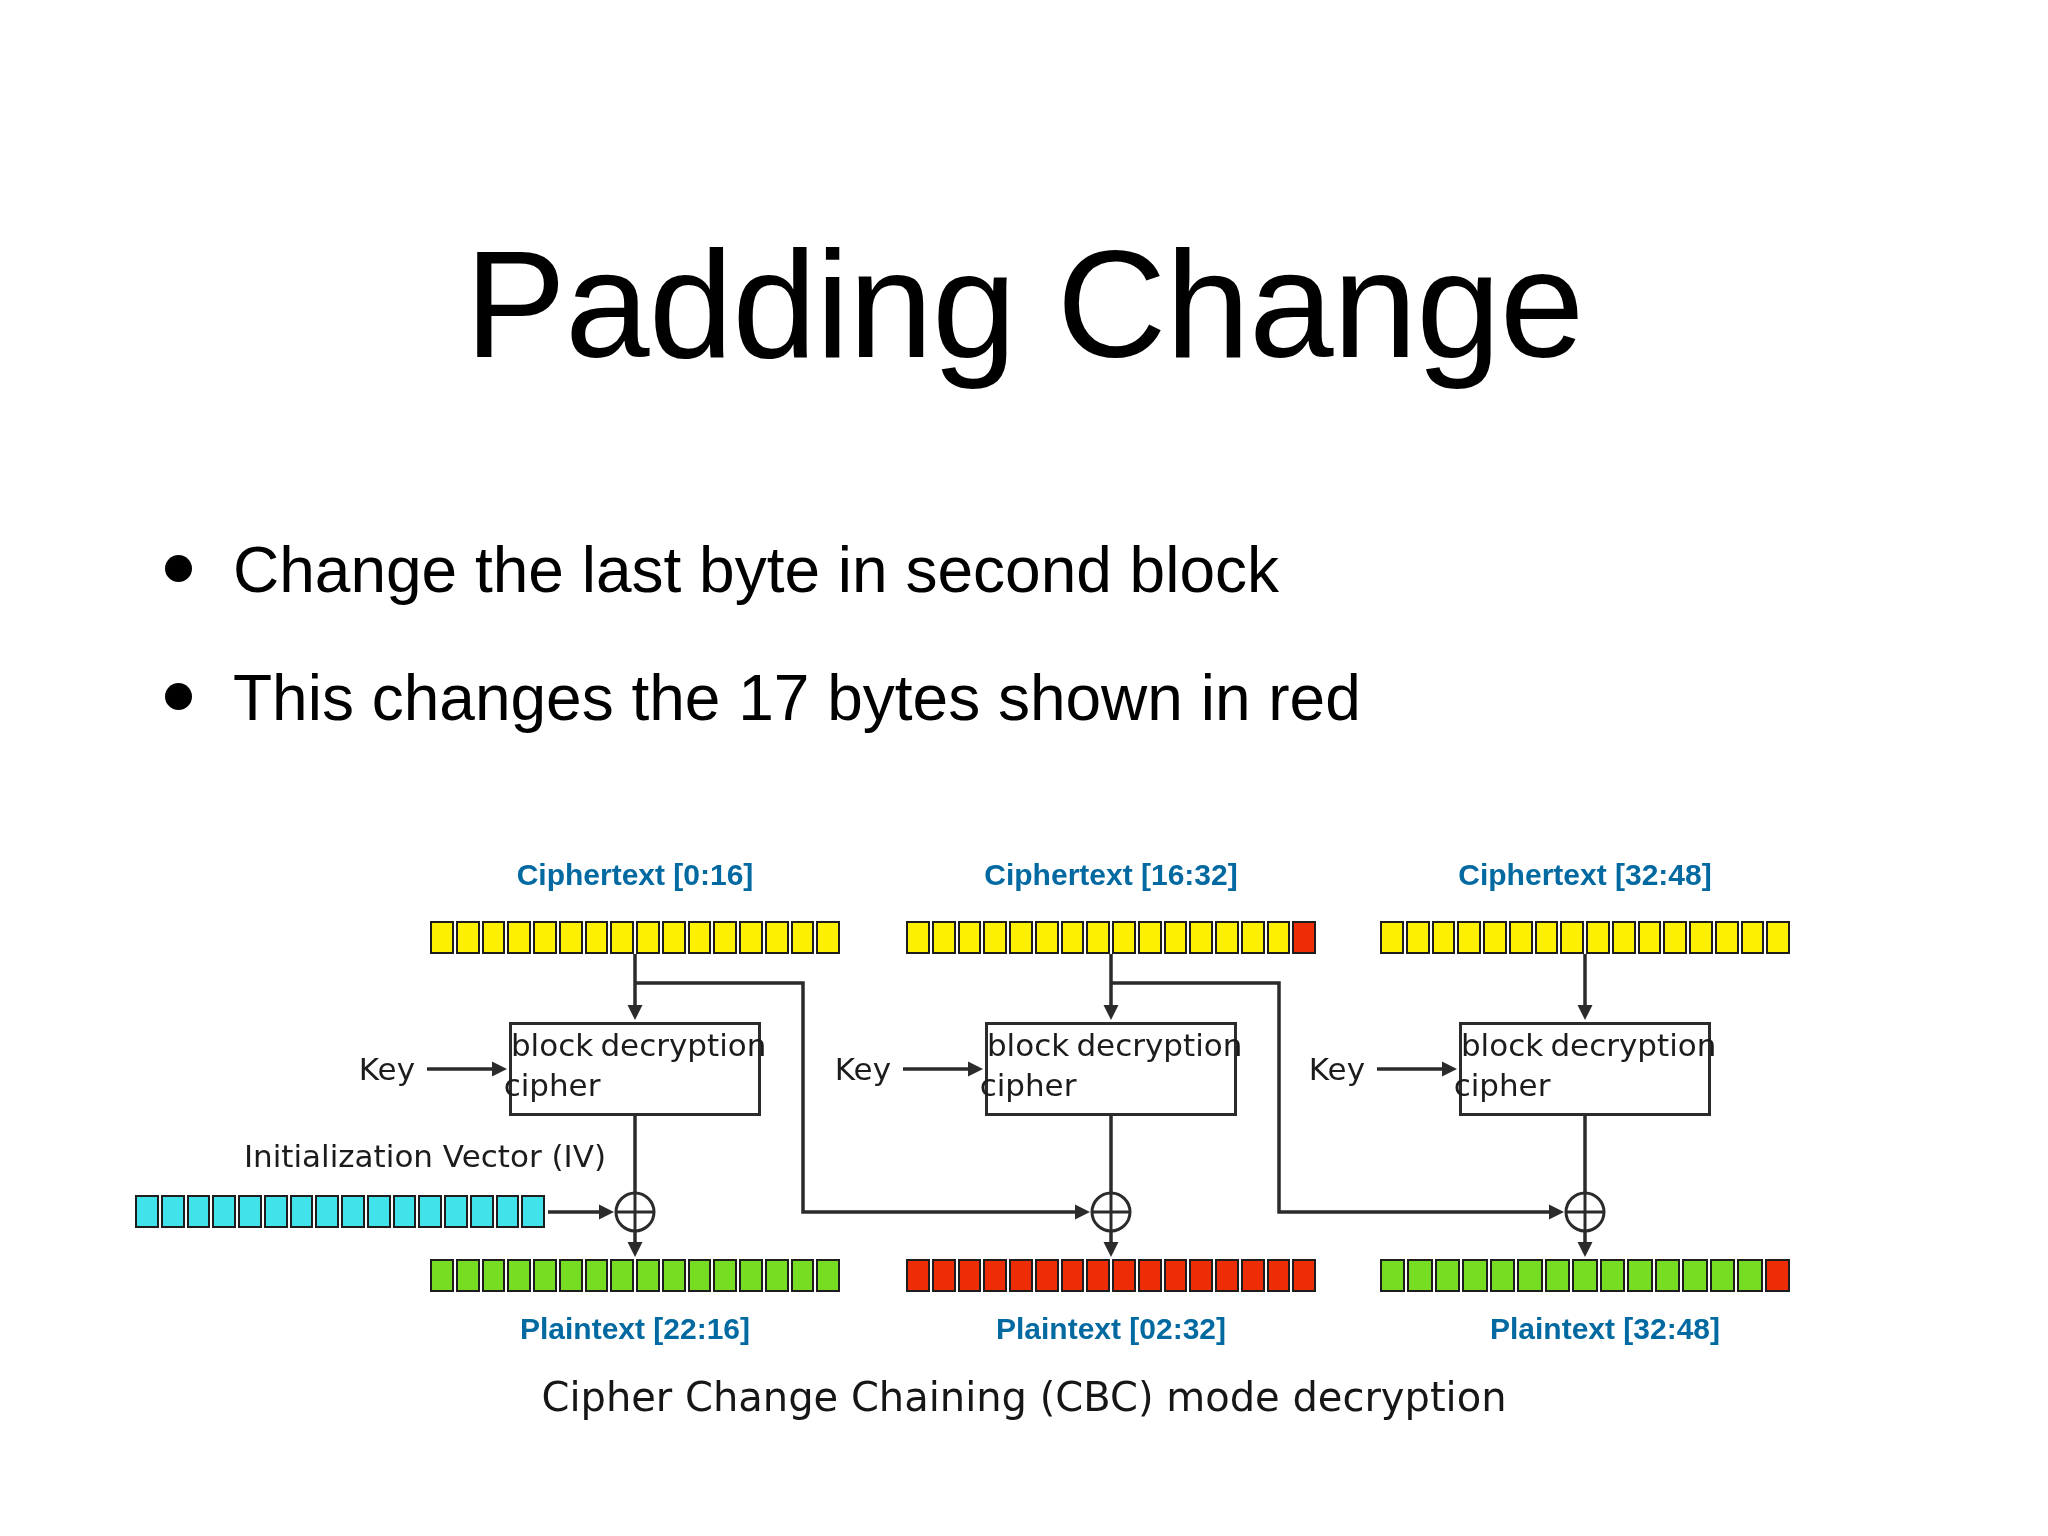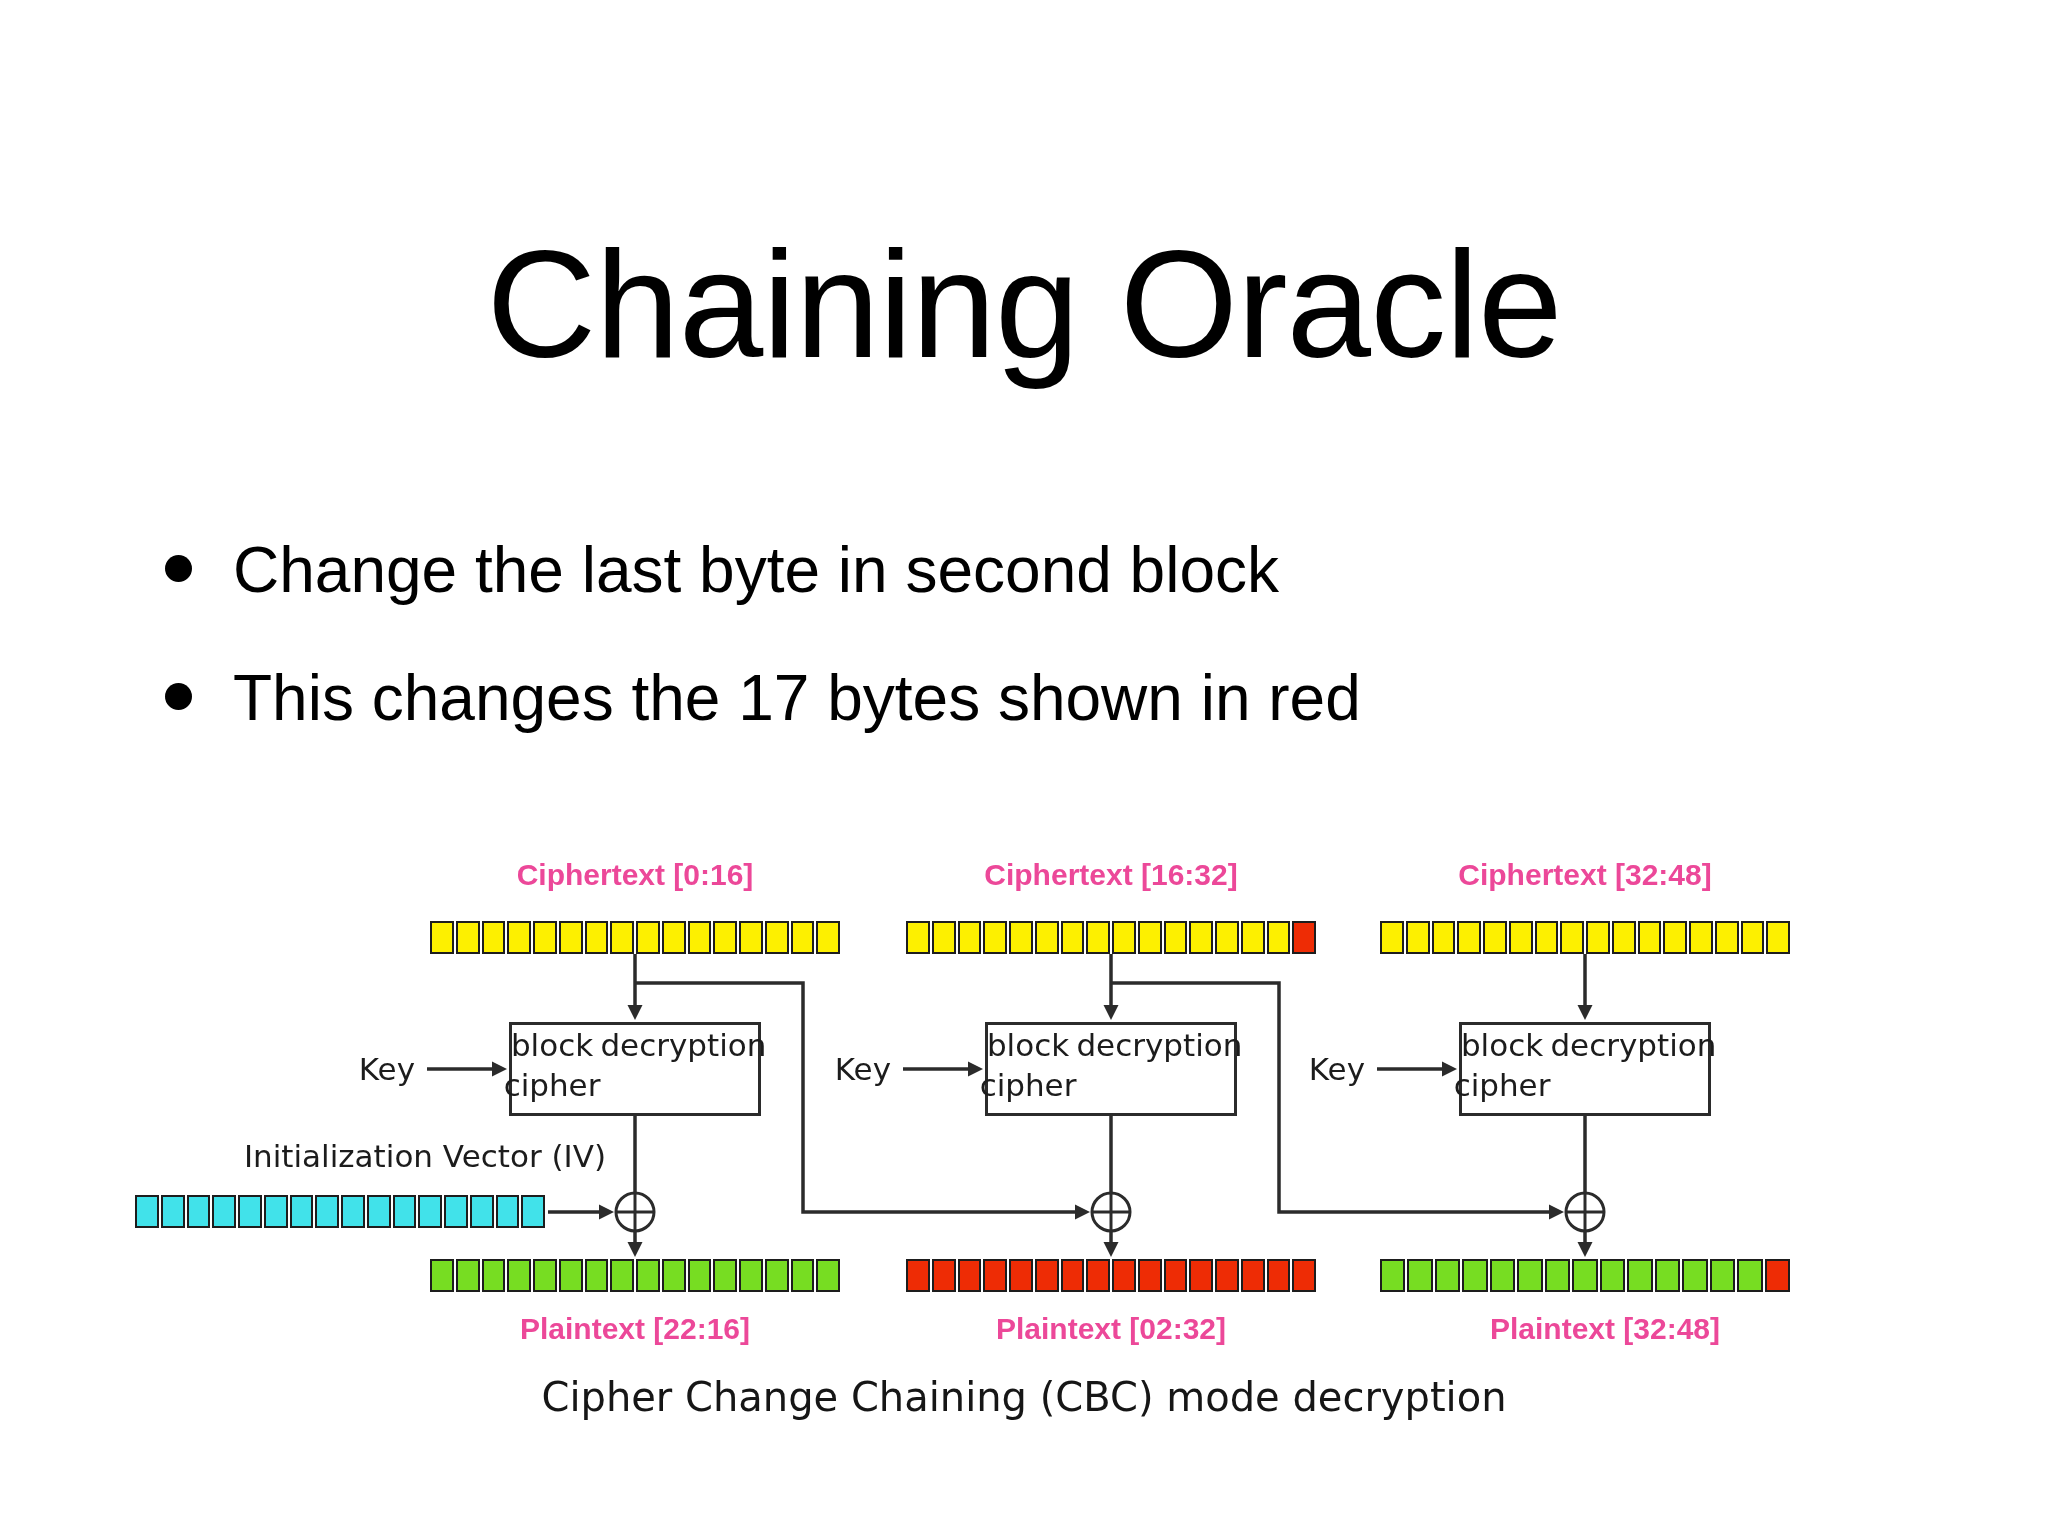--- a/index.html
+++ b/index.html
@@ -37,21 +37,21 @@
     font-size:64px;line-height:64px;color:#000;
     white-space:nowrap;
   }
   
   .diagram{position:absolute;left:0;top:0;width:2048px;height:1536px;}
   #connectors{position:absolute;left:0;top:0;width:2048px;height:1536px;}
   .bold-label{
     position:absolute;
     font-family:"Liberation Sans",sans-serif;
     font-weight:700;font-size:30px;line-height:38px;
-    text-align:center;color:#ec4899;white-space:nowrap;
+    text-align:center;color:#0369a1;white-space:nowrap;
   }
   .cell-row{
     position:absolute;height:33px;
     display:flex;gap:2px;box-sizing:border-box;
   }
   .cell{
     flex:1 1 0;height:100%;
     border:2px solid #1d1d1d;box-sizing:border-box;
   }
   .dec-box{
@@ -82,21 +82,21 @@
     font-family:"DejaVu Sans",sans-serif;
     font-size:40px;line-height:50px;color:#161616;
     white-space:nowrap;
   }
 </style>
 </head>
 <body>
 
 <div class="slide">
 
-  <h1 class="title">Chaining Oracle</h1>
+  <h1 class="title">Padding Change</h1>
 
   <ul class="bullets">
     <li>
       <span class="dot"></span>
       <span class="btext">Change the last byte in second block</span>
     </li>
     <li>
       <span class="dot"></span>
       <span class="btext">This changes the 17 bytes shown in red</span>
     </li>

